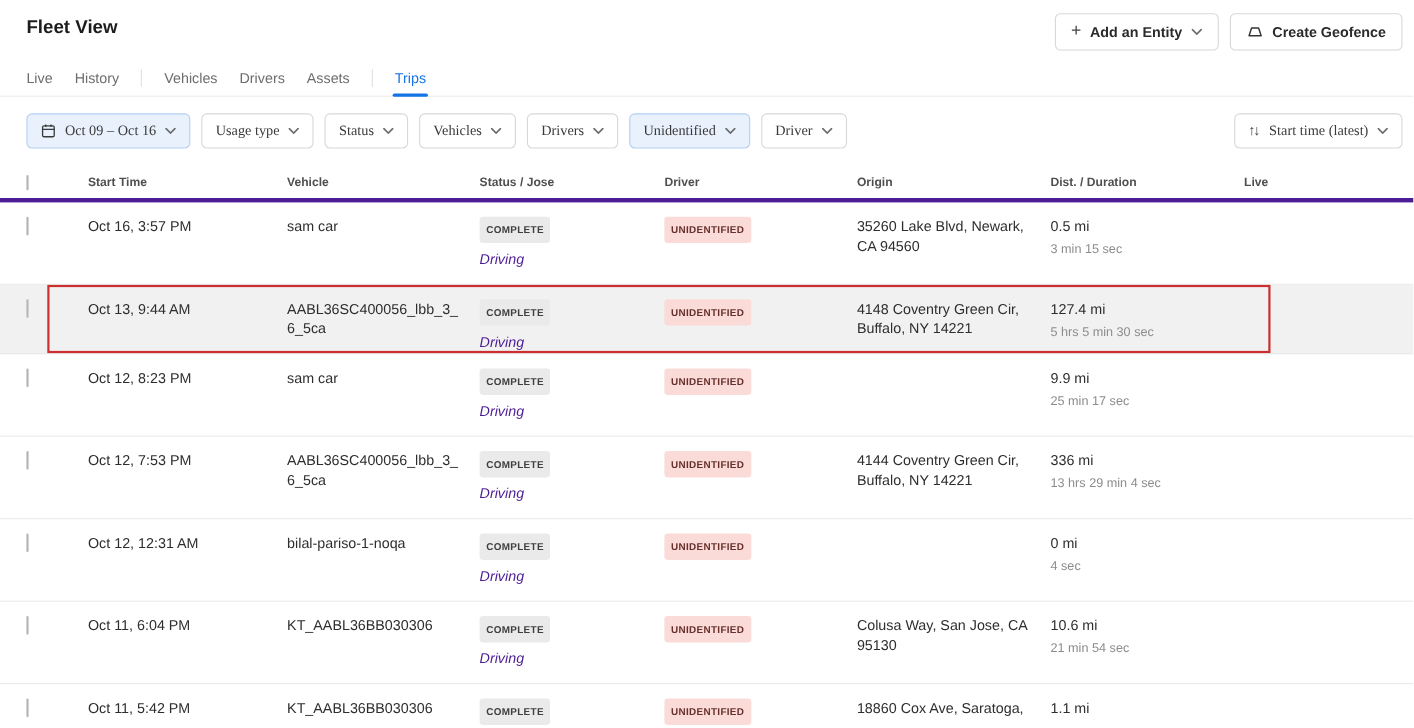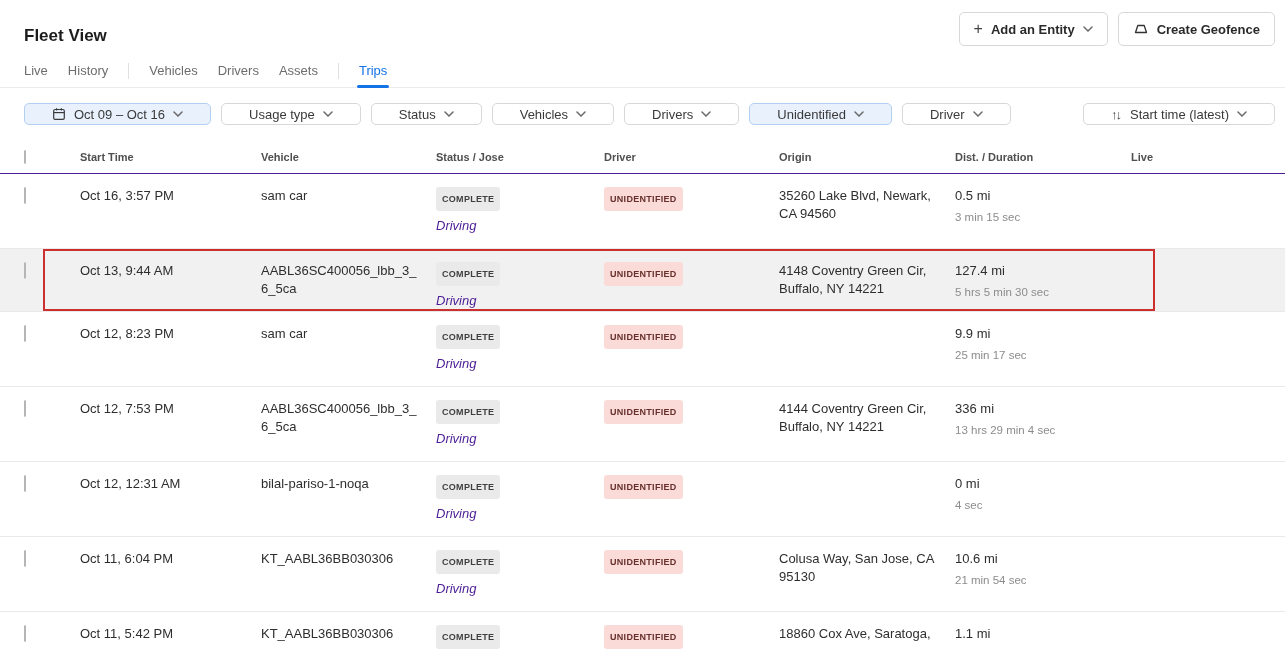--- a/index.html
+++ b/index.html
@@ -1,53 +1,53 @@
 <!DOCTYPE html>
 <html><head>
 <meta charset="utf-8">
 <style>
   * { margin:0; padding:0; box-sizing:border-box; }
   html,body { width:1285px; height:662px; overflow:hidden; background:#fff;
     font-family:"Liberation Sans", sans-serif; color:#2e2e2e; }
 
   
-  .top-bar { display:flex; justify-content:space-between; align-items:flex-end;
+  .top-bar { display:flex; justify-content:space-between; align-items:flex-start;
     padding:12px 10px 0 24px; }
   .page-title { font-size:17px; font-weight:700; color:#1c1c1c; padding-top:3px; }
   .top-actions { display:flex; gap:10px; }
   .btn { display:flex; align-items:center; gap:8px; height:34px; padding:0 14px;
     background:#fff; border:1px solid #d8d8d8; border-radius:5px;
     font-size:13px; font-weight:600; color:#2a2a2a; cursor:pointer; }
   .plus-glyph { font-size:16px; font-weight:400; color:#444; line-height:1; }
 
   
   .tabs { display:flex; align-items:center; gap:20px; height:34px; margin-top:8px;
     padding:0 24px; border-bottom:1px solid #ebebeb; }
   .tab { position:relative; height:100%; display:flex; align-items:center;
     font-size:13px; color:#6d6d6d; cursor:pointer; }
   .tab.active { color:#1473e6; }
   .tab.active::after { content:""; position:absolute; left:-2px; right:-2px; bottom:-1px;
     height:3px; background:#1473e6; border-radius:2px; }
   .tab-sep { width:1px; height:16px; background:#e0e0e0; }
 
   
   .filter-bar { display:flex; align-items:center; gap:10px; padding:15px 10px 0 24px; }
-  .filter-btn { display:flex; align-items:center; gap:8px; height:22px; padding:0 27px;
+  .filter-btn { display:flex; align-items:center; gap:8px; height:32px; padding:0 12px;
     background:#fff; border:1px solid #d8d8d8; border-radius:5px;
-    font-size:13px; color:#3a3a3a; cursor:pointer; }
+    font-size:13px; color:#3a3a3a; cursor:pointer;font-family:Liberation Serif, serif; }
   .filter-btn.active-filter { background:#e8f1fc; border-color:#b3d0f2; }
   .sort-btn { margin-left:auto; }
   .sort-glyph { font-size:13px; color:#444; letter-spacing:-2px; margin-right:2px; }
   .chev { display:block; }
 
   
   .trip-table { margin-top:16px; }
   .grid-row { display:grid;
     grid-template-columns:80px 181px 175px 168px 175px 176px 176px 1fr; }
-  .thead { height:33px; align-items:center; border-bottom:1px solid #4c1d95;
+  .thead { height:33px; align-items:center; border-bottom:4px solid #4c1d95;
     font-size:11px; font-weight:600; color:#4f4f4f; }
   .thead > div { padding-right:10px; }
   .cb { width:14px; height:14px; margin-left:24px; border:1.5px solid #b5b5b5;
     border-radius:3.5px; background:#fff; cursor:pointer; }
   .row { position:relative; height:75px; padding-top:13px;
     border-bottom:1px solid #e9e9e9; font-size:13px; line-height:18px; cursor:pointer; }
   .row.highlighted { height:63px; background:#f1f1f1; }
   .highlight-box { position:absolute; top:0; bottom:0; left:43px; right:130px;
     border:2px solid #cb2f2f; pointer-events:none; }
   .cell-time { padding-right:20px; }

